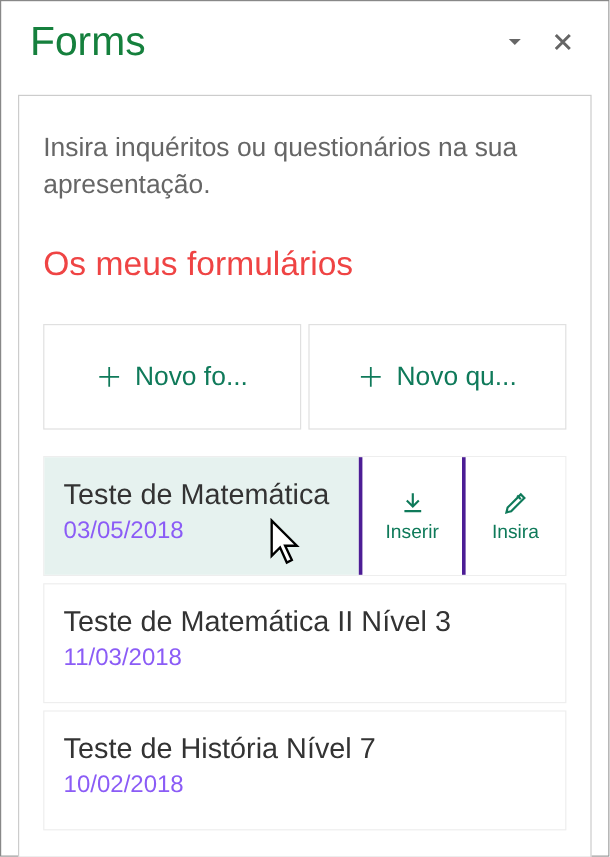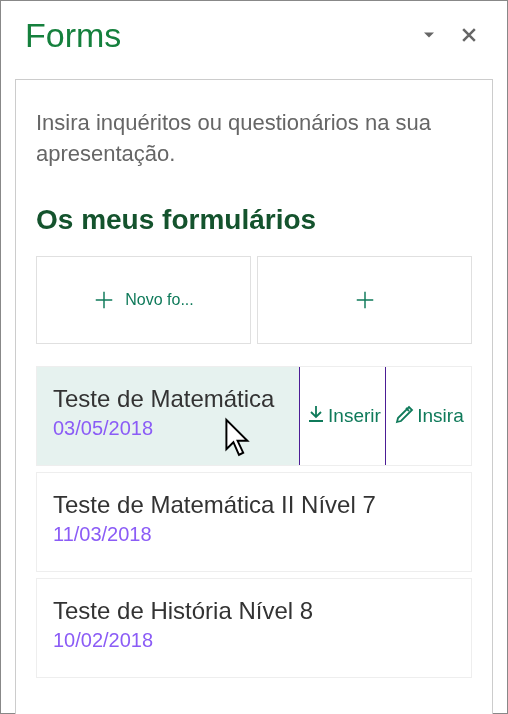--- a/index.html
+++ b/index.html
@@ -49,45 +49,46 @@
       padding: 28px 20px 0 20px;
       overflow: hidden;
     }
     .intro {
       color: #666;
       font-size: 22px;
       line-height: 1.4;
       margin-bottom: 34px;
     }
     .section-title {
-      color: #14532d;
+      color: #ef4444;
       font-size: 28px;
-      font-weight: 700;
-      margin-bottom: 20px;
+      font-weight: 400;
+      margin-bottom: 6px;
     }
     .new-row {
       display: flex;
       gap: 6px;
       margin-bottom: 22px;
     }
     .new-card {
       flex: 1;
       border: 1px solid #e0e0e0;
       background: #fff;
       height: 88px;
       display: flex;
       align-items: center;
       justify-content: center;
       gap: 10px;
       color: #0f7a5a;
-      font-size: 16px;
+      font-size: 22px;
       cursor: pointer;
       overflow: hidden;
       white-space: nowrap;
       padding: 0 14px;
+      margin-top: 28px;
     }
     .new-card svg {
       width: 22px; height: 22px;
       stroke: #0f7a5a;
       flex-shrink: 0;
     }
     .list {
       display: flex;
       flex-direction: column;
       gap: 6px;
@@ -120,28 +121,28 @@
     }
     .form-date {
       color: #8b5cf6;
       font-size: 20px;
     }
     .actions {
       display: flex;
     }
     .action-btn {
       width: 86px;
-      border-left: 1px solid #4c1d95;
-      display: flex;
-      flex-direction: row;
+      border-left: 3px solid #4c1d95;
+      display: flex;
+      flex-direction: column;
       align-items: center;
       justify-content: center;
       color: #0f7a5a;
       cursor: pointer;
-      font-size: 19px;
+      font-size: 16px;
       background: #fff;
     }
     .action-btn svg {
       width: 24px;
       height: 24px;
       stroke: #0f7a5a;
       margin-bottom: 4px;
     }
     .cursor {
       position: absolute;
@@ -179,20 +180,21 @@
         <div class="new-card">
           <svg viewBox="0 0 24 24" fill="none" stroke-width="1.6">
               <path d="M12 3v18M3 12h18"></path>
             </svg>
           <span>Novo fo...</span>
         </div>
         <div class="new-card">
           <svg viewBox="0 0 24 24" fill="none" stroke-width="1.6">
               <path d="M12 3v18M3 12h18"></path>
             </svg>
+          <span>Novo qu...</span>
         </div>
       </div>
 
       <div class="list">
 
         <div class="form-row selected">
           <div class="form-info">
             <div class="form-title">Teste de Matemática</div>
             <div class="form-date">03/05/2018</div>
           </div>
@@ -210,28 +212,28 @@
               <span>Insira</span>
             </div>
           </div>
           <svg class="cursor" viewBox="0 0 24 30">
             <path d="M3 2 L3 23 L8 18 L12 27 L15 25.5 L11 17 L18 17 Z" fill="#fff" stroke="#000" stroke-width="1.4"></path>
           </svg>
         </div>
 
         <div class="form-row">
           <div class="form-info">
-            <div class="form-title">Teste de Matemática II Nível 7</div>
+            <div class="form-title">Teste de Matemática II Nível 3</div>
             <div class="form-date">11/03/2018</div>
           </div>
         </div>
 
         <div class="form-row">
           <div class="form-info">
-            <div class="form-title">Teste de História Nível 8</div>
+            <div class="form-title">Teste de História Nível 7</div>
             <div class="form-date">10/02/2018</div>
           </div>
         </div>
 
       </div>
     </div>
   </div>
 </div>
 
 </body></html>

